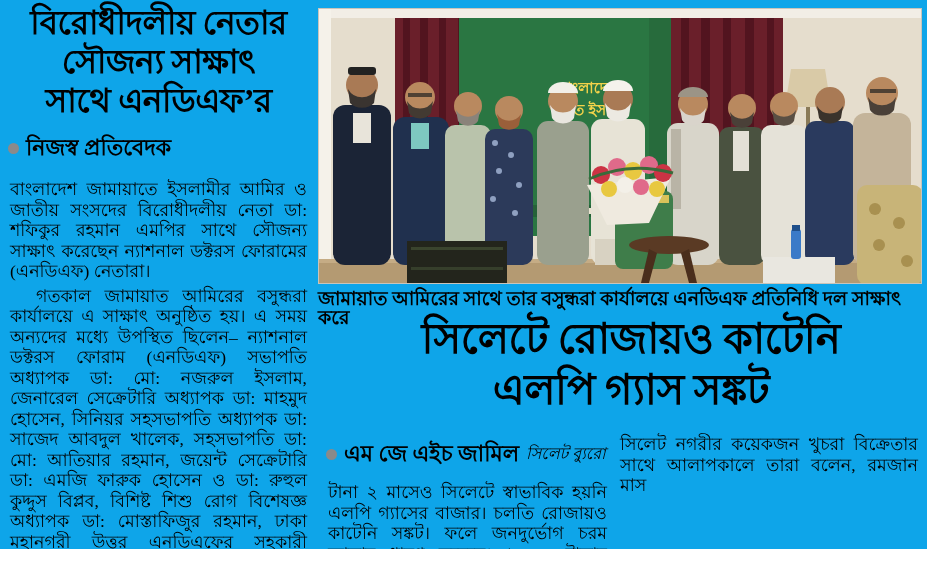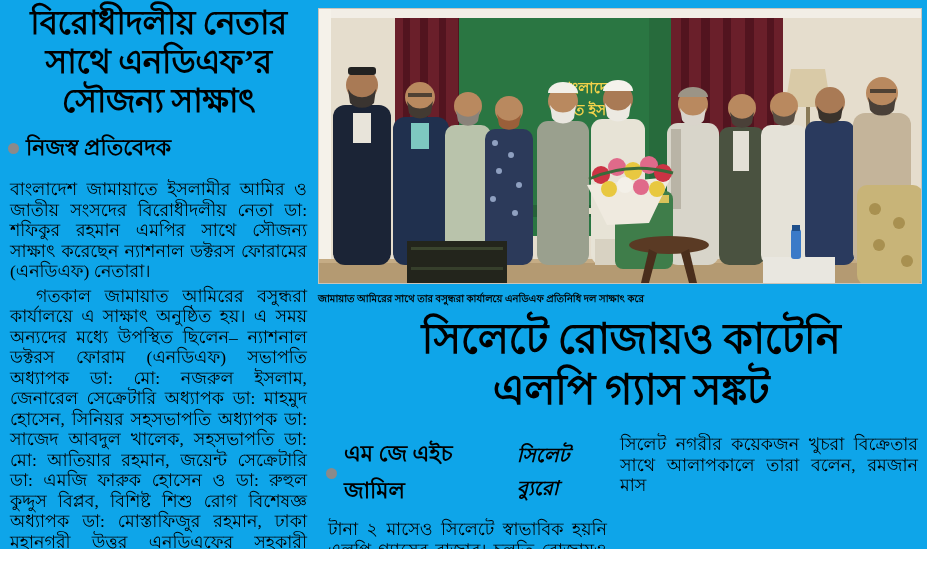--- a/index.html
+++ b/index.html
@@ -12,35 +12,35 @@
   .left-col{position:absolute;left:6px;top:0;width:305px;}
   .headline-left{
     margin-top:4px;text-align:center;font-weight:bold;
     font-size:33px;line-height:39px;letter-spacing:-0.5px;
   }
   .byline-row{display:flex;align-items:center;gap:7px;margin:9px 0 2px 2px;}
   .byline-bullet{
     width:11px;height:11px;border-radius:50%;background:#8a8a8a;flex:0 0 auto;
   }
   .byline-name{font-weight:bold;font-size:22px;}
-  .byline-loc{font-style:italic;font-size:20px;font-weight:bold;}
+  .byline-loc{font-style:italic;font-size:16px;font-weight:normal;}
   .bodytext{
     font-size:17.5px;line-height:20.5px;text-align:justify;
   }
   .bodytext p{margin:4px;}
   .bodytext p + p{text-indent:26px;}
   .left-body{margin-top:8px;width:305px;height:412px;overflow:hidden;}
   
   .photo-wrap{
     position:absolute;left:318px;top:8px;width:604px;height:276px;
     border:1px solid #c9c4ba;box-sizing:border-box;overflow:hidden;background:#e2dacb;
   }
   .photo-caption{
     position:absolute;left:318px;top:289px;width:604px;
-    font-weight:bold;font-size:10px;line-height:19px;
+    font-weight:bold;font-size:19px;line-height:19px;
   }
   
   .main-headline{
     position:absolute;left:331px;top:314px;width:600px;text-align:center;
     font-weight:bold;font-size:42px;line-height:51px;letter-spacing:-0.5px;
   }
   .mid-col{position:absolute;left:324px;top:436px;width:287px;height:139px;overflow:hidden;}
   .mid-body{margin-top:5px;height:103px;overflow:hidden;}
   .right-col{position:absolute;left:616px;top:430px;width:306px;height:145px;overflow:hidden;}
   
@@ -56,22 +56,22 @@
   .banner-txt{font-family:"Liberation Sans",sans-serif;font-weight:bold;}
 </style>
 </head>
 <body>
 
 <div class="page">
 
   <div class="left-col">
     <div class="headline-left">
       <div>বিরোধীদলীয় নেতার</div>
+      <div>সৌজন্য সাক্ষাৎ</div>
       <div>সাথে এনডিএফ’র</div>
-      <div>সৌজন্য সাক্ষাৎ</div>
     </div>
     <div class="byline-row">
       <span class="byline-bullet"></span>
       <span class="byline-name">নিজস্ব প্রতিবেদক</span>
     </div>
     <div class="bodytext left-body">
       <p>বাংলাদেশ জামায়াতে ইসলামীর আমির ও জাতীয় সংসদের বিরোধীদলীয় নেতা ডা: শফিকুর রহমান এমপির সাথে সৌজন্য সাক্ষাৎ করেছেন ন্যাশনাল ডক্টরস ফোরামের (এনডিএফ) নেতারা।</p>
       <p>গতকাল জামায়াত আমিরের বসুন্ধরা কার্যালয়ে এ সাক্ষাৎ অনুষ্ঠিত হয়। এ সময় অন্যদের মধ্যে উপস্থিত ছিলেন– ন্যাশনাল ডক্টরস ফোরাম (এনডিএফ) সভাপতি অধ্যাপক ডা: মো: নজরুল ইসলাম, জেনারেল সেক্রেটারি অধ্যাপক ডা: মাহমুদ হোসেন, সিনিয়র সহসভাপতি অধ্যাপক ডা: সাজেদ আবদুল খালেক, সহসভাপতি ডা: মো: আতিয়ার রহমান, জয়েন্ট সেক্রেটারি ডা: এমজি ফারুক হোসেন ও ডা: রুহুল কুদ্দুস বিপ্লব, বিশিষ্ট শিশু রোগ বিশেষজ্ঞ অধ্যাপক ডা: মোস্তাফিজুর রহমান, ঢাকা মহানগরী উত্তর এনডিএফের সহকারী সেক্রেটারি ডা: হাসানুল বান্না, অফিস সম্পাদক ডা: এ কে এম জিয়াউল হক প্রমুখ।</p>
     </div>
   </div>

